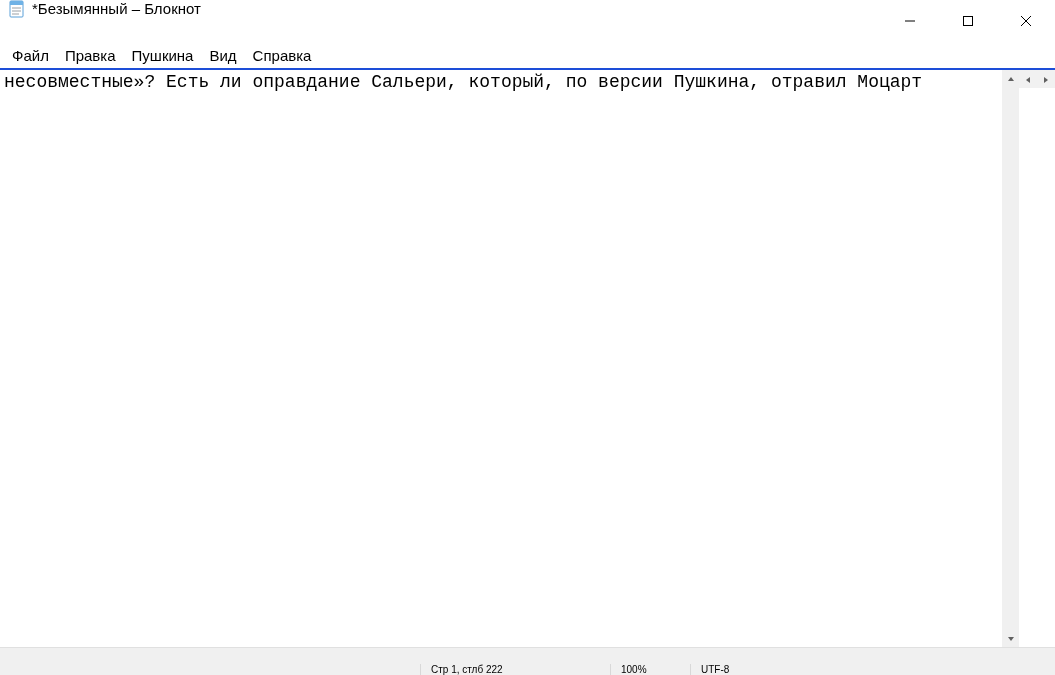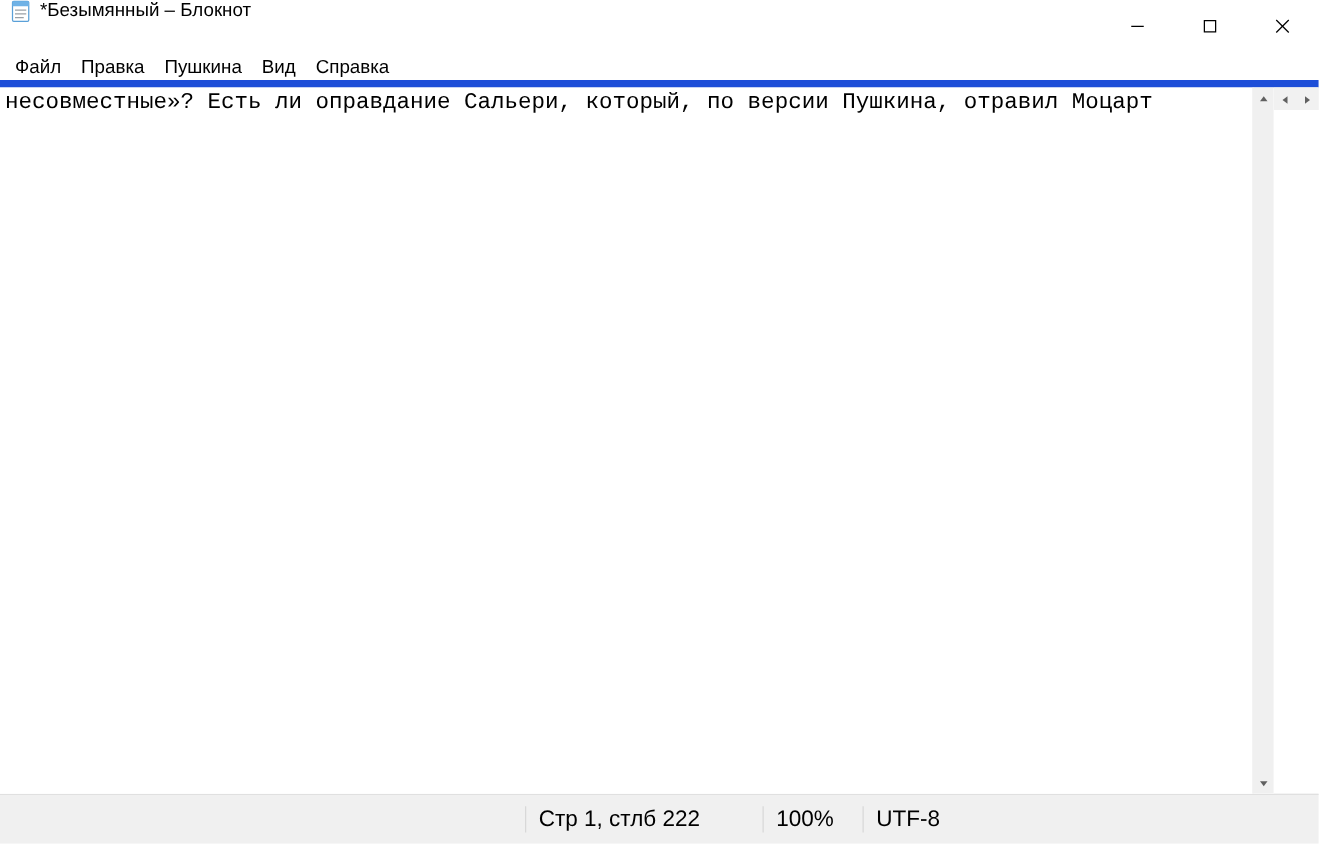--- a/index.html
+++ b/index.html
@@ -48,21 +48,21 @@
     color: #000;
   }
   
   .menubar {
     height: 28px;
     display: flex;
     align-items: center;
     padding: 0 4px;
     font-size: 15px;
     color: #000;
-    border-bottom: 6px solid #1d4ed8;
+    border-bottom: 2px solid #1d4ed8;
     background:#fff;
   }
   .menubar .menu-item {
     padding: 2px 8px;
     cursor: default;
   }
   
   .editor-wrap {
     flex: 1;
     display: flex;
@@ -122,25 +122,25 @@
   }
   .h-scrollbar .sb-thumb {
     position:absolute;
     top:1px; bottom:1px;
     left:58%;
     width:40%;
     background:#c2c2c2;
   }
   
   .statusbar {
-    height: 40px;
+    height: 28px;
     background: #f0f0f0;
     display: flex;
-    align-items: center;
-    font-size: 18px;
+    align-items: flex-end;
+    font-size: 10px;
     color:#000;
     border-top:1px solid #e0e0e0;
   }
   .statusbar .cell {
     display:flex;
     align-items:center;
     padding: 0 10px;
     border-left:1px solid #d8d8d8;
     white-space:nowrap;
   }

